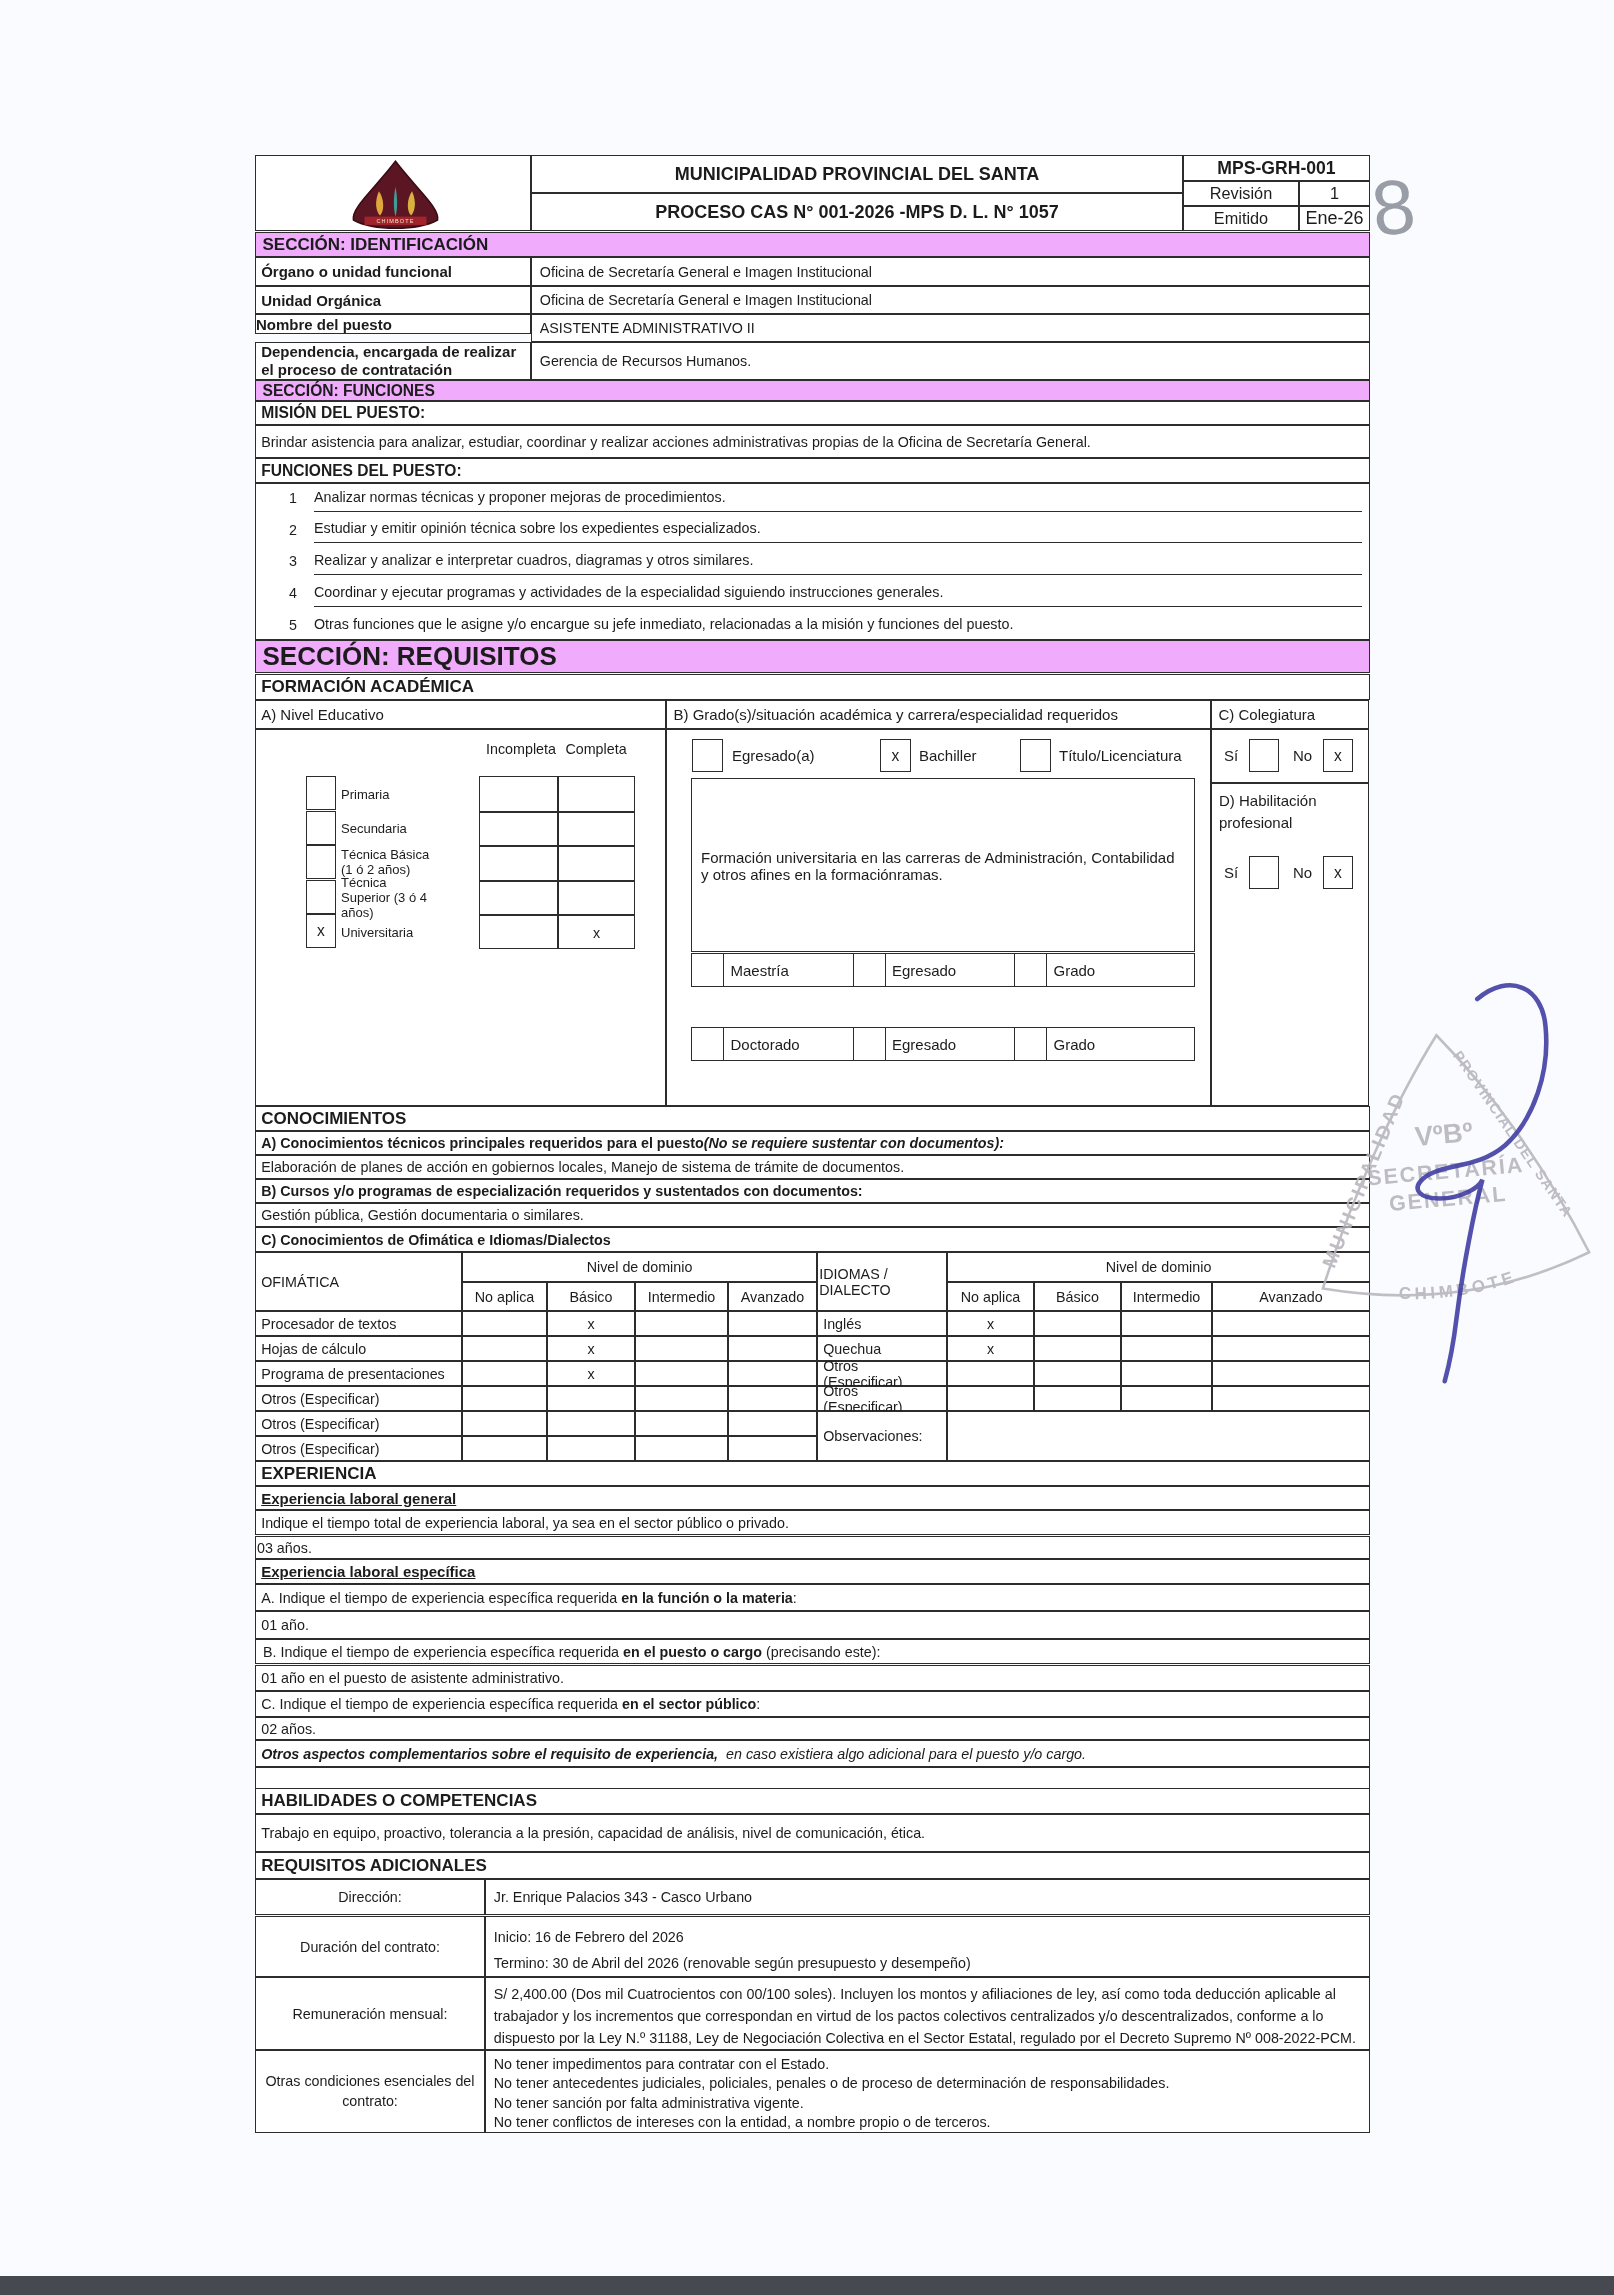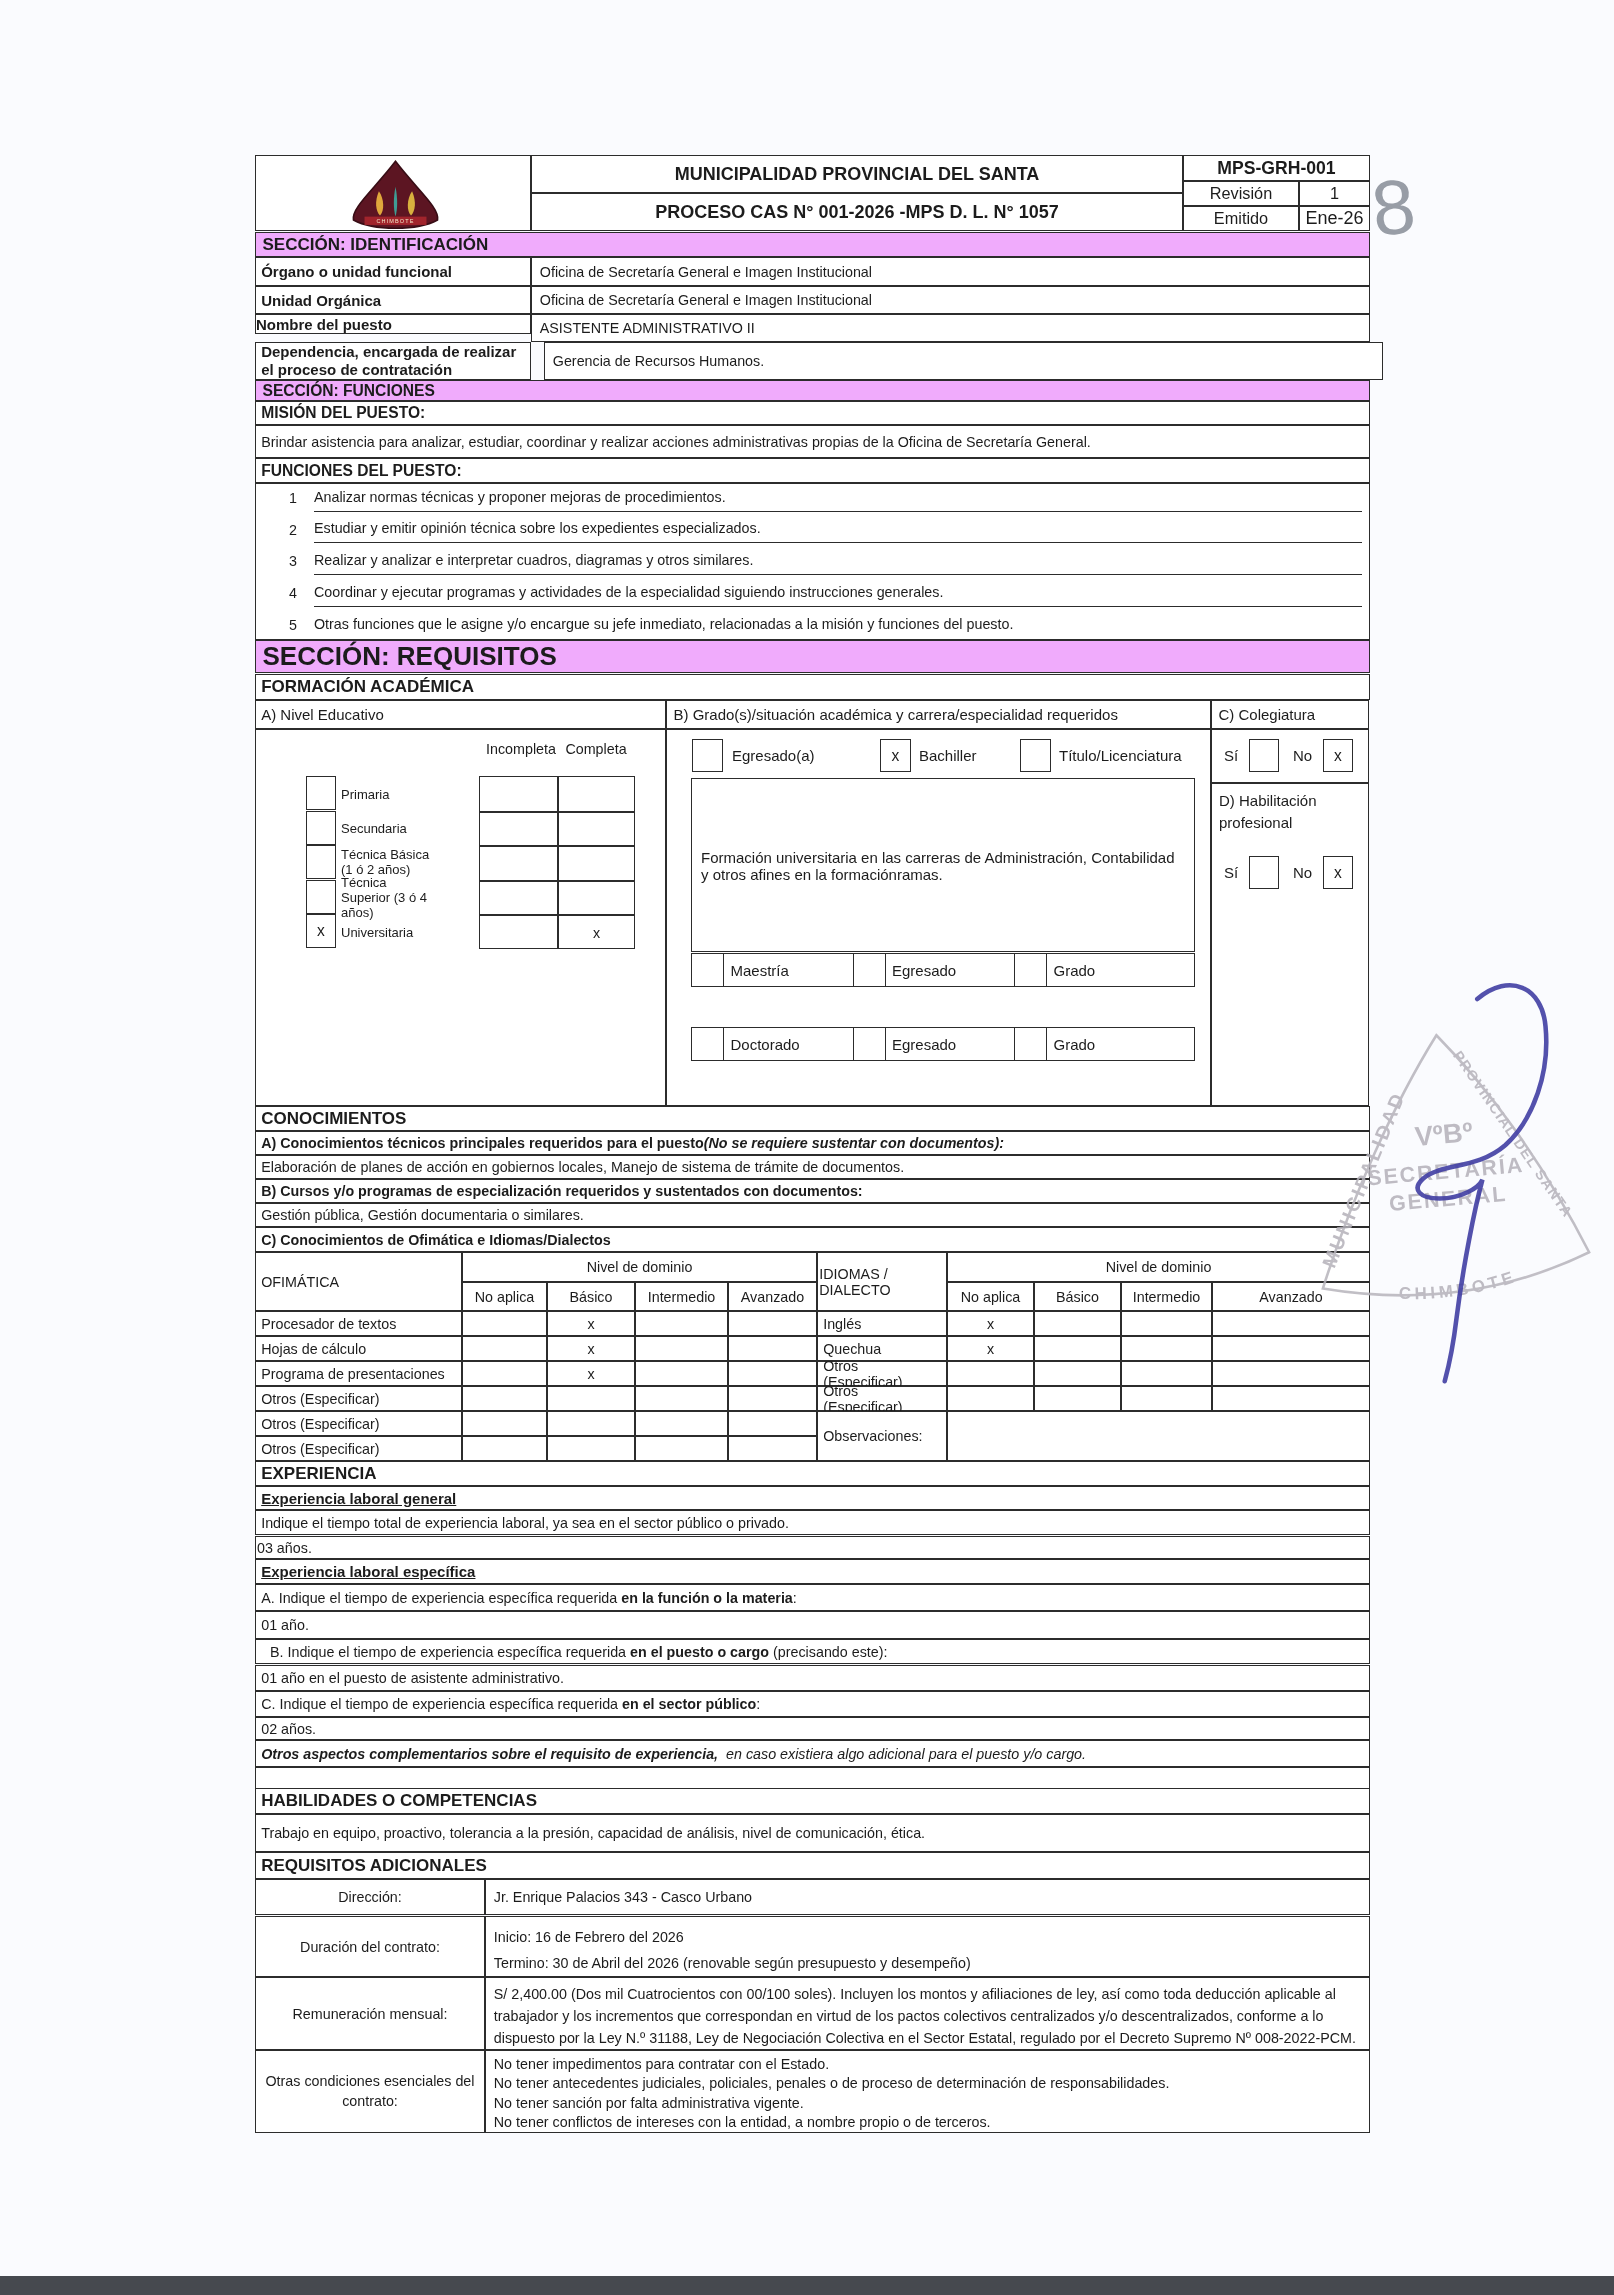--- a/index.html
+++ b/index.html
@@ -72,21 +72,21 @@
     <div class="a bd cell b t23" style="left:0;top:159px;width:276px;height:20px;padding-left:0;">
         <span>Nombre del puesto</span>
       </div>
     <div class="a bd cell t22" style="left:276px;top:159px;width:839px;height:28px;padding-left:7.8px;">
         <span>ASISTENTE ADMINISTRATIVO II</span>
       </div>
 
     <div class="a bd cell b t23" style="left:0;top:187px;width:276px;height:38px;padding-left:5.2px;line-height:17.6px;">
         <span>Dependencia, encargada de realizar el proceso de contratación</span>
       </div>
-    <div class="a bd cell t22" style="left:276px;top:187px;width:839px;height:38px;padding-left:7.8px;margin-left:13px;">
+    <div class="a bd cell t22" style="left:276px;top:187px;width:839px;height:38px;padding-left:7.8px;">
         <span>Gerencia de Recursos Humanos.</span>
       </div>
 
     <div class="a band t24" style="left:0;top:225px;width:1115px;height:21px;border:1.3px solid #2c2c2c;">SECCIÓN: FUNCIONES</div>
     <div class="a bd cell b t24" style="left:0;top:246px;width:1115px;height:24px;padding-left:5.2px;">MISIÓN DEL PUESTO:</div>
     <div class="a bd cell t22" style="left:0;top:270px;width:1115px;height:33px;padding-left:5.2px;">Brindar asistencia para analizar, estudiar, coordinar y realizar acciones administrativas propias de la Oficina de Secretaría General.</div>
     <div class="a bd cell b t24" style="left:0;top:303px;width:1115px;height:25px;padding-left:5.2px;">FUNCIONES DEL PUESTO:</div>
 
     <div class="a bd" style="left:0;top:328px;width:1115px;height:157px;"></div>
     <div class="a cell t22 ctr" style="left:25px;top:332px;width:26px;height:22px;">1</div>
@@ -264,21 +264,21 @@
     <div class="a bd cell t22" style="left:0;top:1355px;width:1115px;height:25px;padding-left:5.2px;">Indique el tiempo total de experiencia laboral, ya sea en el sector público o privado.</div>
     <div class="a bd cell t22" style="left:0;top:1381px;width:1115px;height:23.4px;padding-left:1px;">03 años.</div>
     <div class="a bd cell b u t23" style="left:0;top:1404px;width:1115px;height:25px;padding-left:5.2px;">Experiencia laboral específica</div>
 
     <div class="a bd cell t22" style="left:0;top:1429px;width:1115px;height:27px;padding-left:5.2px;">
       <span style="white-space:pre;">A. Indique el tiempo de experiencia específica requerida </span>
         <span class="b">en la función o la materia</span>
         <span>:</span>
     </div>
     <div class="a bd cell t22" style="left:0;top:1456px;width:1115px;height:28px;padding-left:5.2px;">01 año.</div>
-    <div class="a bd cell t22" style="left:0;top:1484px;width:1115px;height:25px;padding-left:14px;">
+    <div class="a bd cell t22" style="left:0;top:1484px;width:1115px;height:25px;padding-left:7px;">
       <span style="white-space:pre;">B. Indique el tiempo de experiencia específica requerida </span>
         <span class="b">en el puesto o cargo</span>
         <span style="white-space:pre;"> (precisando este):</span>
     </div>
     <div class="a bd cell t22" style="left:0;top:1510px;width:1115px;height:26px;padding-left:5.2px;">01 año en el puesto de asistente administrativo.</div>
     <div class="a bd cell t22" style="left:0;top:1536px;width:1115px;height:26px;padding-left:5.2px;">
       <span style="white-space:pre;">C. Indique el tiempo de experiencia específica requerida </span>
         <span class="b">en el sector público</span>
         <span>:</span>
     </div>

